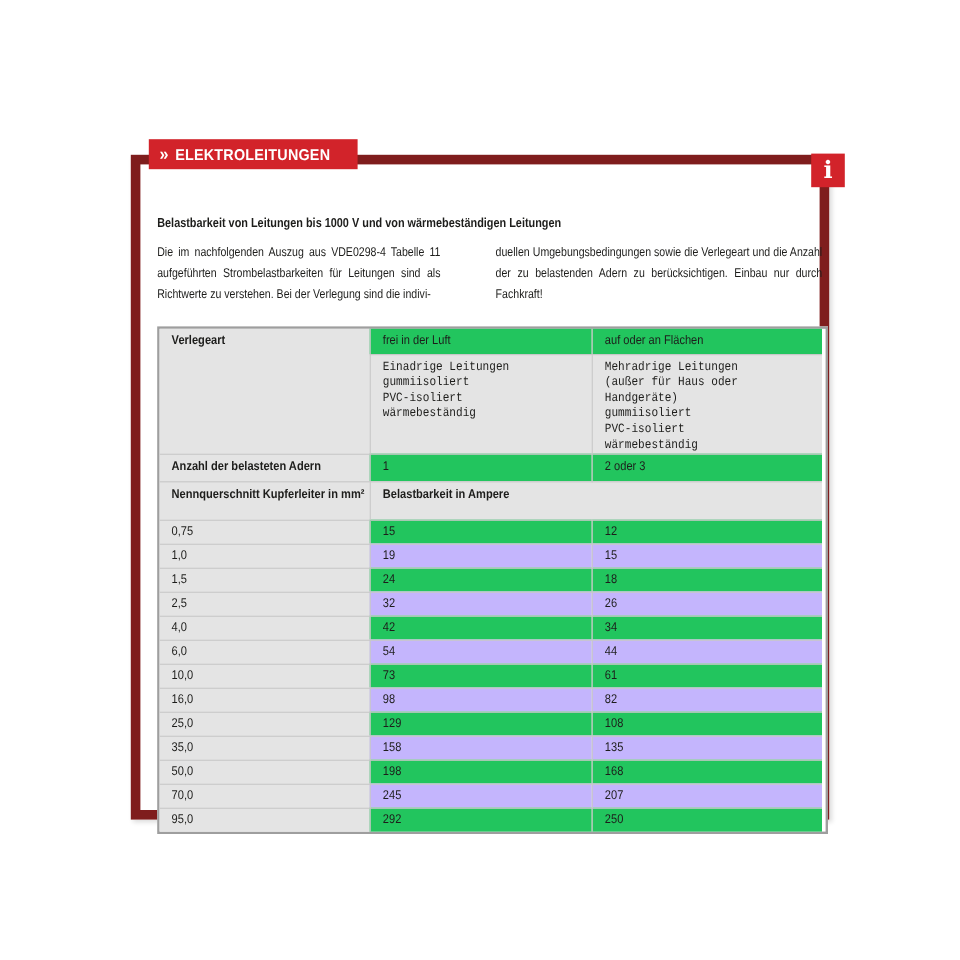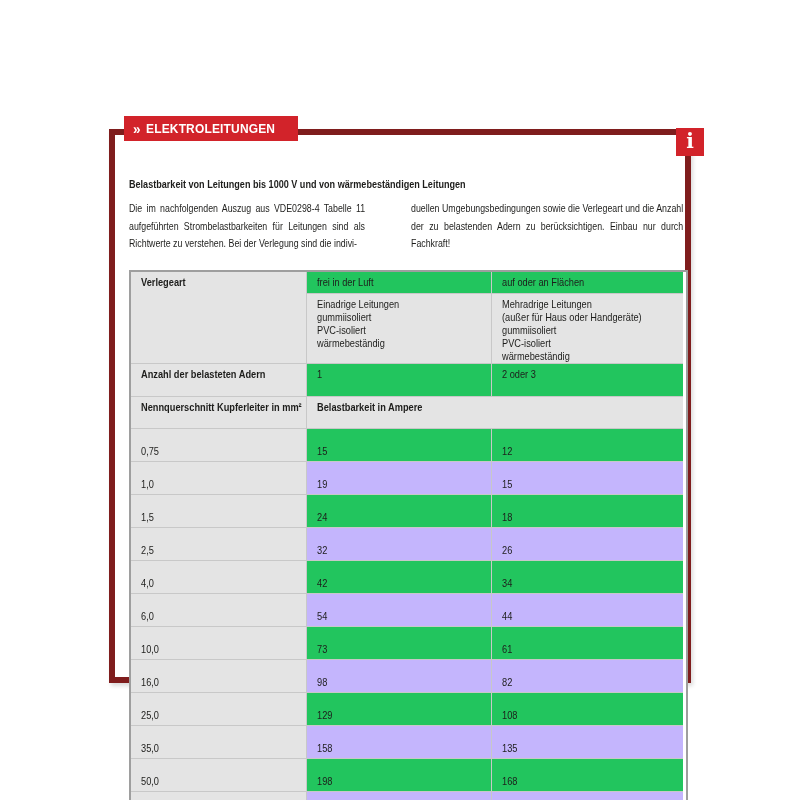--- a/index.html
+++ b/index.html
@@ -10,21 +10,21 @@
     position:relative;
     overflow:hidden;
   }
 
   
   .page {
     position:absolute;
     left:109px; top:129px;
     width:582px; height:554px;
     background:#ffffff;
-    border:6px solid #7f1d1d;
+    border:8px solid #7f1d1d;
     box-shadow:2px 3px 4px rgba(0,0,0,0.14);
   }
   .content {
     position:absolute;
     left:14px; top:0;
     width:562px;
   }
 
   
   .tab {
@@ -110,25 +110,25 @@
   table.cap tr > td:first-child { border-left:0; }
   table.cap tr > td:last-child  { border-right:0; }
   table.cap tr.hr1 > td { border-top:0; }
   table.cap tbody tr:last-child > td { border-bottom:0; }
 
   col.c1 { width:175px; }
   col.c2 { width:185px; }
   col.c3 { width:192px; }
 
   tr.hr1 { height:21px; }
-  tr.hr2 { height:70px; }
-  tr.hr3 { height:33px; }
+  tr.hr2 { height:70px;font-family:Liberation Mono, monospace; }
+  tr.hr3 { height:23px; }
   tr.hr4 { height:32px; }
   tr.drow { height:20px; }
-  tr.drow td { padding-top:13px; line-height:19px; }
+  tr.drow td { padding-top:0; line-height:19px; }
 
   td.g { background:#e4e4e4; }
   td.z { background:#c4b5fd; }
   td.w { background:#22c55e; }
   td.b { font-weight:bold; }
 
   .t {
     display:inline-block;
     white-space:nowrap;
     transform:scaleX(0.88); transform-origin:0 0;

